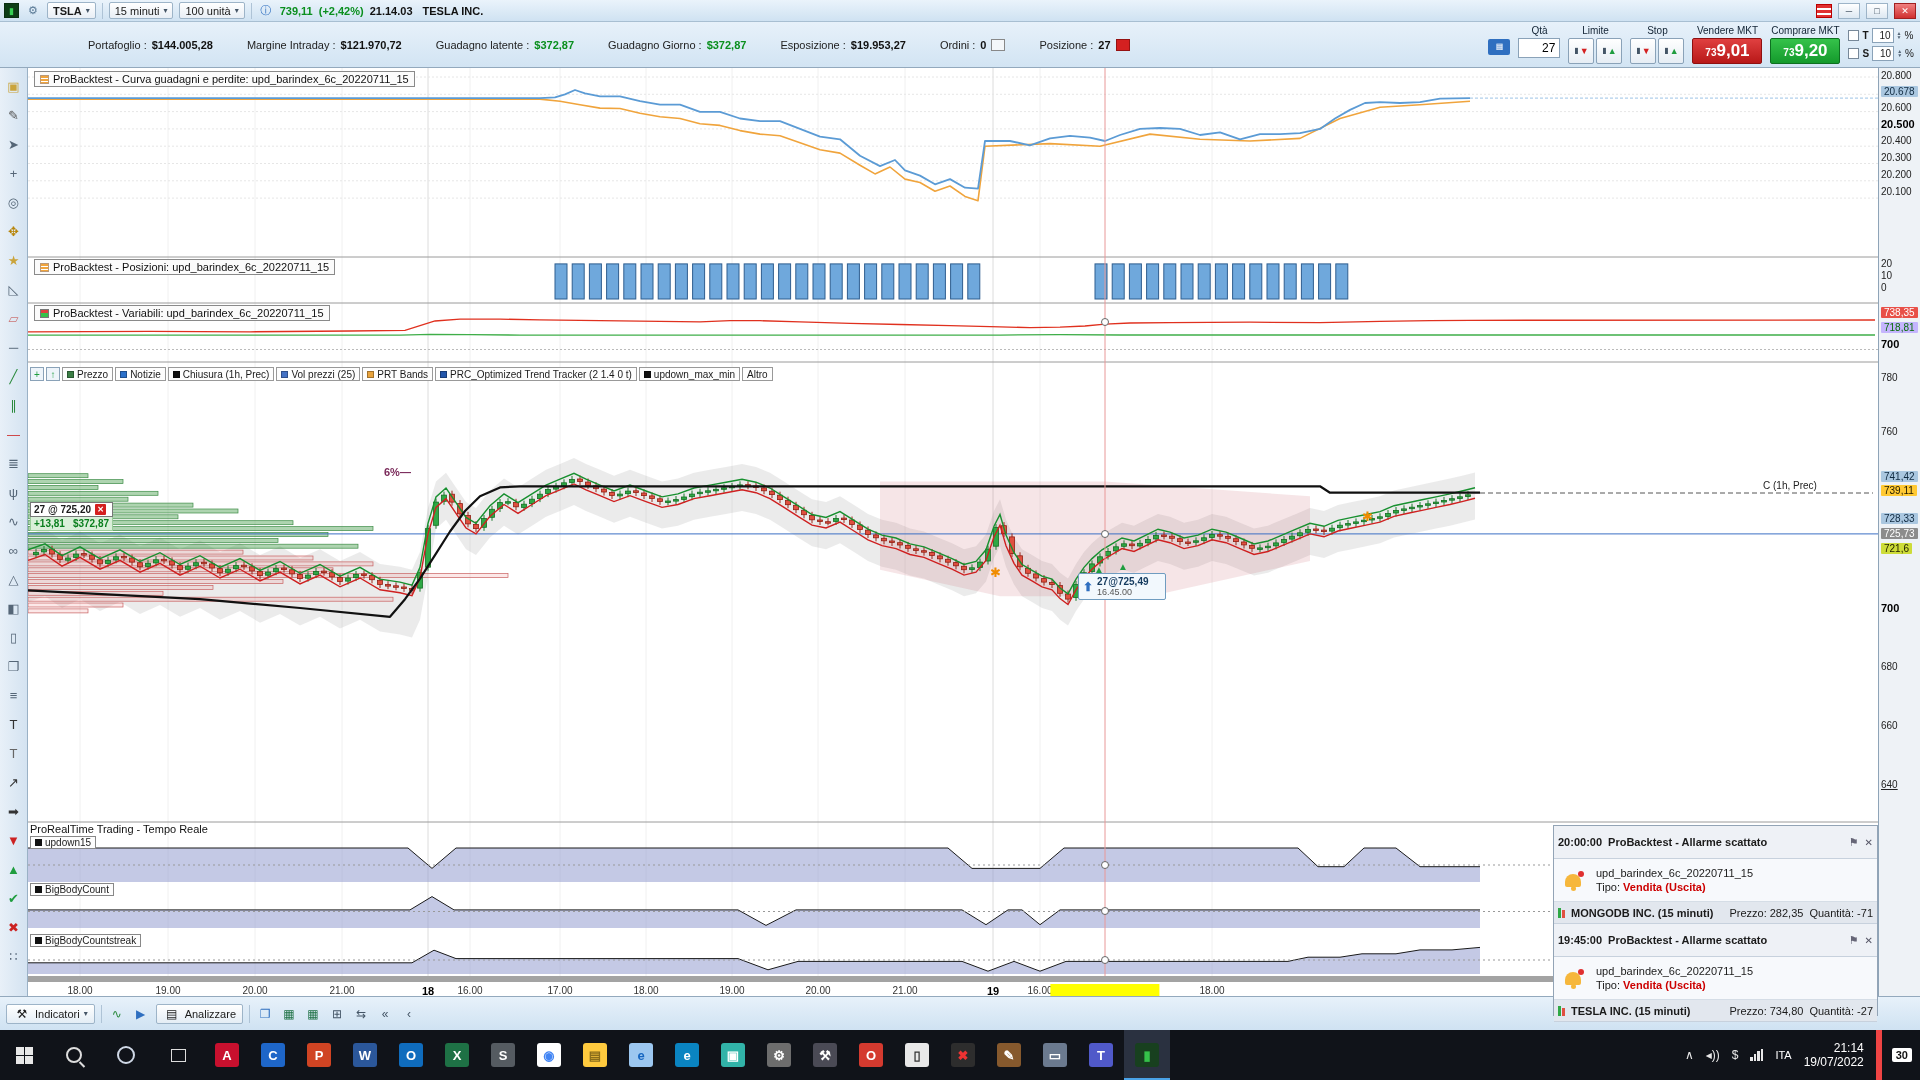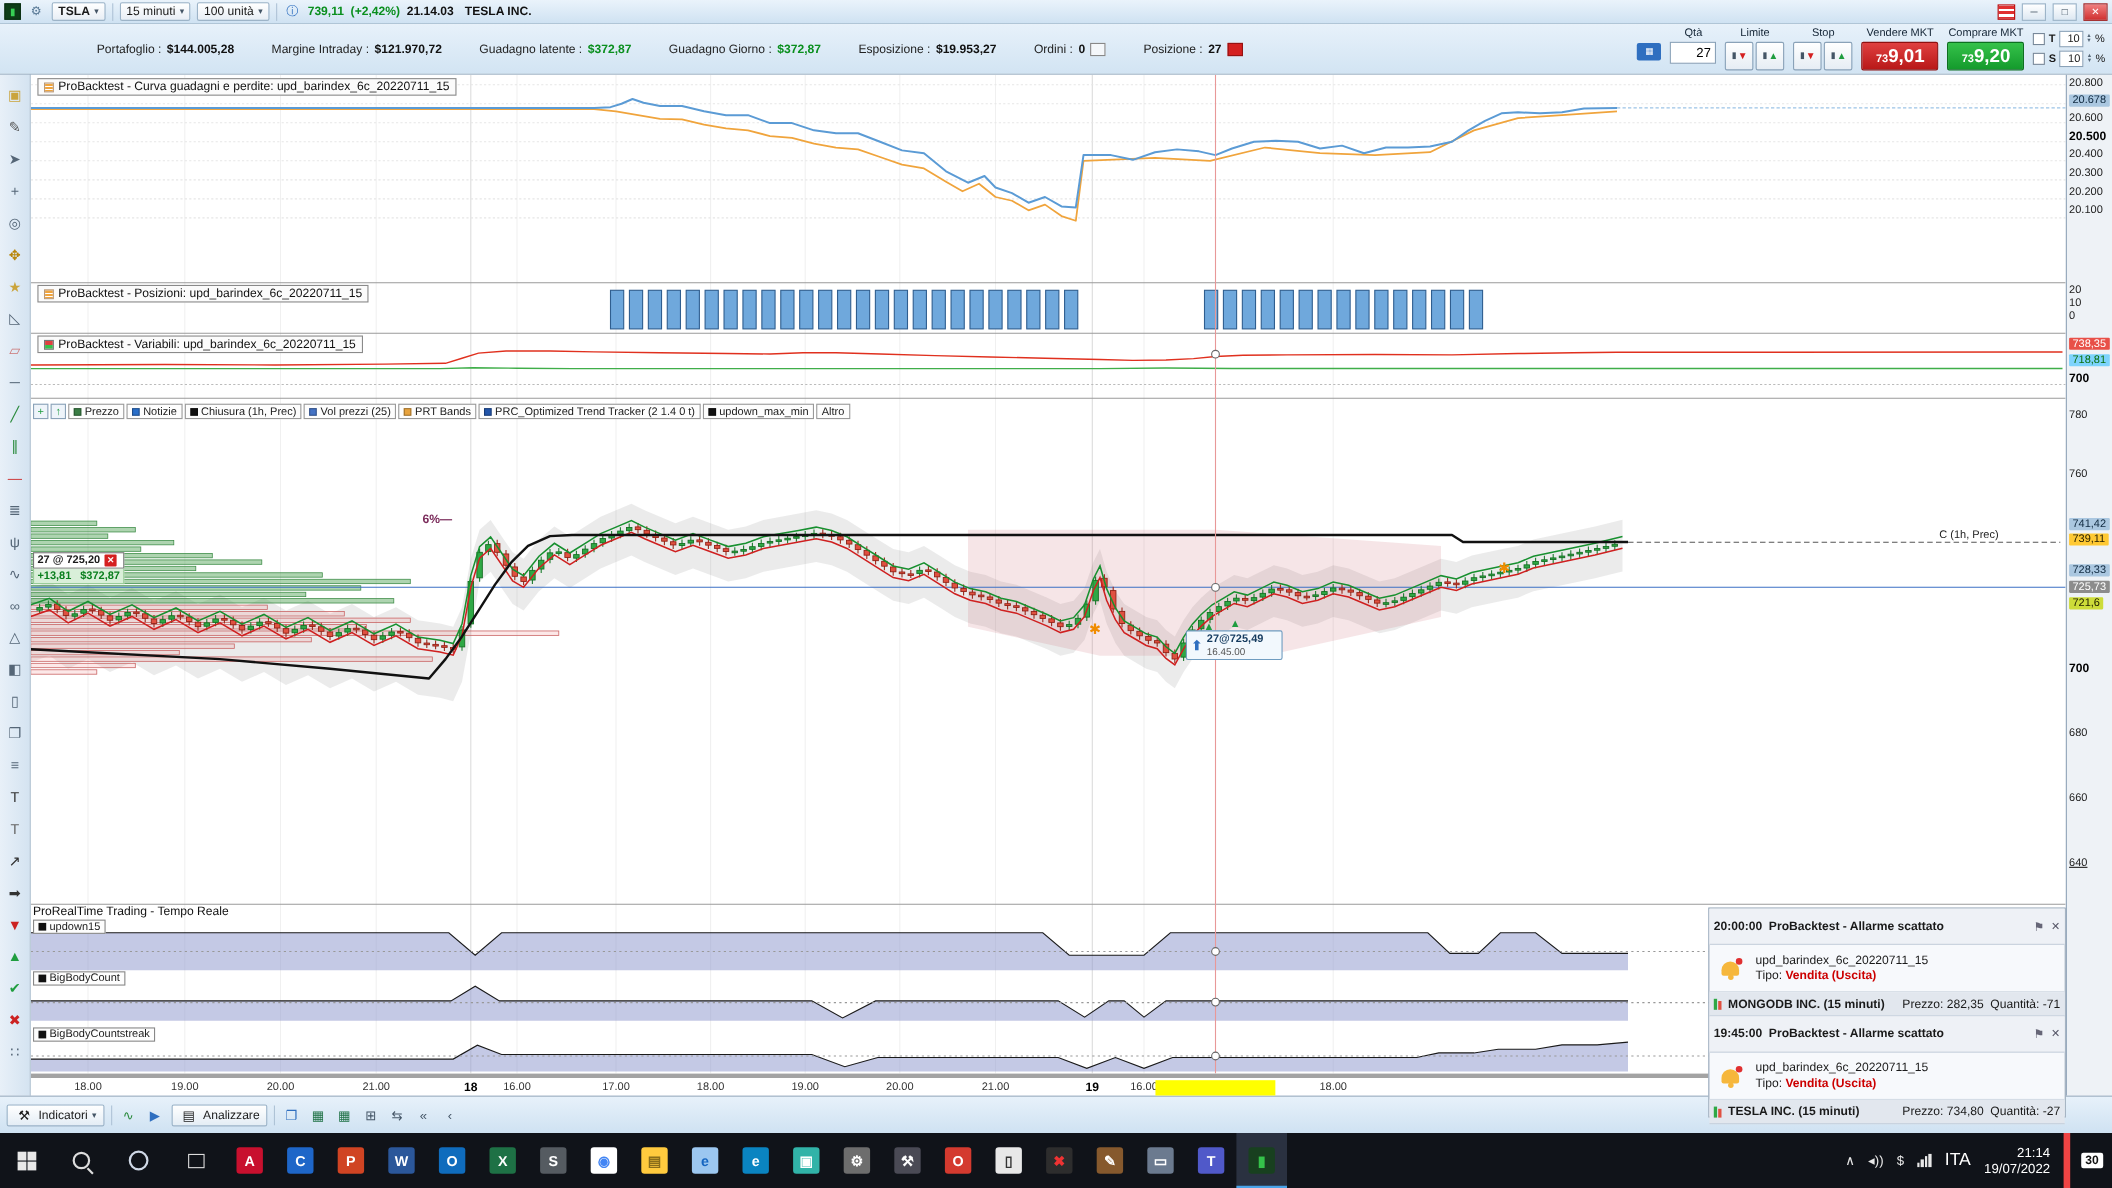--- a/index.html
+++ b/index.html
@@ -75,21 +75,21 @@
 .sub-sw{width:7px;height:7px;background:#111;}
 #pos-label{position:absolute;left:2px;top:434px;z-index:6;font-size:10px;}
 .pos-row1{display:flex;align-items:center;gap:4px;background:#fff;border:1px solid #777;padding:1px 3px;font-weight:bold;}
 .pos-x{color:#fff;background:#d42020;width:11px;height:11px;font-size:8px;display:flex;align-items:center;justify-content:center;border-radius:1px;}
 .pos-row2{display:flex;gap:8px;background:#d9efd9;border:1px solid #9c9;border-top:none;padding:1px 3px;color:#0a7f1e;font-weight:bold;}
 #pct-label{position:absolute;left:356px;top:398px;color:#7a2a5a;font-size:11px;font-weight:bold;z-index:5;}
 #callout{position:absolute;left:1050px;top:505px;width:88px;background:#f2f8fd;border:1px solid #6f9cc0;border-radius:2px;padding:2px 4px;z-index:6;display:flex;gap:4px;align-items:center;}
 #callout .arr{color:#2f6fc0;font-size:12px;font-weight:bold;}
 #callout .l1{color:#143a5e;font-weight:bold;font-size:10px;}
 #callout .l2{color:#555;font-size:9px;}
-#xaxis-row{position:absolute;left:0;top:908px;width:1690px;height:20px;background:#fff;border-top:4px solid #a3a3a3;}
+#xaxis-row{position:absolute;left:0;top:908px;width:1690px;height:20px;background:#fff;border-top:6px solid #a3a3a3;}
 .xtick{position:absolute;top:3px;transform:translateX(-50%);font-size:10px;color:#333;}
 .xbold{font-weight:bold;font-size:11px;color:#000;}
 .xhl{position:absolute;top:2px;transform:translateX(-50%);background:#ffff00;padding:18px 4px;font-size:10px;color:#000;white-space:nowrap;z-index:4;}
 
 
 #chart-toolbar{position:absolute;left:0;top:996px;width:1920px;height:34px;background:linear-gradient(#e7f1fa,#cfe2f2);border-top:1px solid #93a9bd;display:flex;align-items:center;gap:6px;padding:0 6px;}
 .ctb-btn{display:flex;align-items:center;gap:4px;border:1px solid #9db4c8;background:linear-gradient(#fff,#e4edf5);border-radius:2px;height:20px;padding:0 6px;font-size:11px;}
 .ctb-ic{width:18px;height:18px;display:flex;align-items:center;justify-content:center;font-size:12px;border:1px solid transparent;}
 .ctb-sep{width:1px;height:18px;background:#aec3d6;}
 
@@ -123,21 +123,21 @@
 .cortana{width:18px;height:18px;border:2px solid #cfd8e6;border-radius:50%;}
 .taskview{width:15px;height:13px;border:1.5px solid #ddd;}
 #taskbar-apps{display:flex;height:50px;}
 .tapp{width:46px;height:50px;display:flex;align-items:center;justify-content:center;}
 .tapp.tactive{background:#2a3140;box-shadow:inset 0 -2px 0 #4aa3e8;}
 .tappic{width:24px;height:24px;border-radius:3px;display:flex;align-items:center;justify-content:center;font-size:13px;font-weight:bold;}
 #tray{margin-left:auto;display:flex;align-items:center;gap:12px;padding-right:8px;height:50px;}
 .tray-ic{color:#e8e8e8;font-size:12px;}
 .netbars{display:flex;align-items:flex-end;gap:1px;height:12px;}
 .netbars i{width:2.5px;background:#e8e8e8;display:block;}
-#tray .lang{font-size:16px;}
+#tray .lang{font-size:11px;}
 .clock{text-align:right;font-size:12px;line-height:14px;}
 .badgebox{display:flex;align-items:center;gap:4px;border-left:6px solid #ef4444;padding-left:10px;height:50px;}
 .badge{background:#fff;color:#111;font-size:11px;font-weight:bold;padding:1px 4px;border-radius:2px;}
 </style>
 </head>
 <body>
 
 <div id="root">
 
   <div id="titlebar">
@@ -914,21 +914,21 @@
         <div class="axis-label" style="top: 34px;">20.600</div>
         <div class="axis-label axis-bold" style="top: 50px;">20.500</div>
         <div class="axis-label" style="top: 67px;">20.400</div>
         <div class="axis-label" style="top: 84px;">20.300</div>
         <div class="axis-label" style="top: 101px;">20.200</div>
         <div class="axis-label" style="top: 118px;">20.100</div>
         <div class="axis-label" style="top: 190px;">20</div>
         <div class="axis-label" style="top: 202px;">10</div>
         <div class="axis-label" style="top: 214px;">0</div>
         <div class="axis-label axis-tag" style="top: 239px; background: rgb(232, 80, 72); color: rgb(255, 255, 255);">738,35</div>
-        <div class="axis-label axis-tag" style="top: 254px; background: #7dd3fc; color: rgb(10, 110, 10);">718,81</div>
+        <div class="axis-label axis-tag" style="top: 254px; background: #c4b5fd; color: rgb(10, 110, 10);">718,81</div>
         <div class="axis-label axis-bold" style="top: 270px;">700</div>
         <div class="axis-label" style="top: 304px;">780</div>
         <div class="axis-label" style="top: 358px;">760</div>
         <div class="axis-label axis-tag" style="top: 403px; background: rgb(170, 199, 224); color: rgb(16, 42, 64);">741,42</div>
         <div class="axis-label axis-tag" style="top: 417px; background: rgb(255, 201, 51); color: rgb(32, 26, 0);">739,11</div>
         <div class="axis-label axis-tag" style="top: 445px; background: rgb(170, 199, 224); color: rgb(16, 42, 64);">728,33</div>
         <div class="axis-label axis-tag" style="top: 460px; background: rgb(140, 140, 140); color: rgb(255, 255, 255);">725,73</div>
         <div class="axis-label axis-tag" style="top: 475px; background: rgb(205, 220, 57); color: rgb(34, 34, 0);">721,6</div>
         <div class="axis-label axis-bold" style="top: 534px;">700</div>
         <div class="axis-label" style="top: 593px;">680</div>

